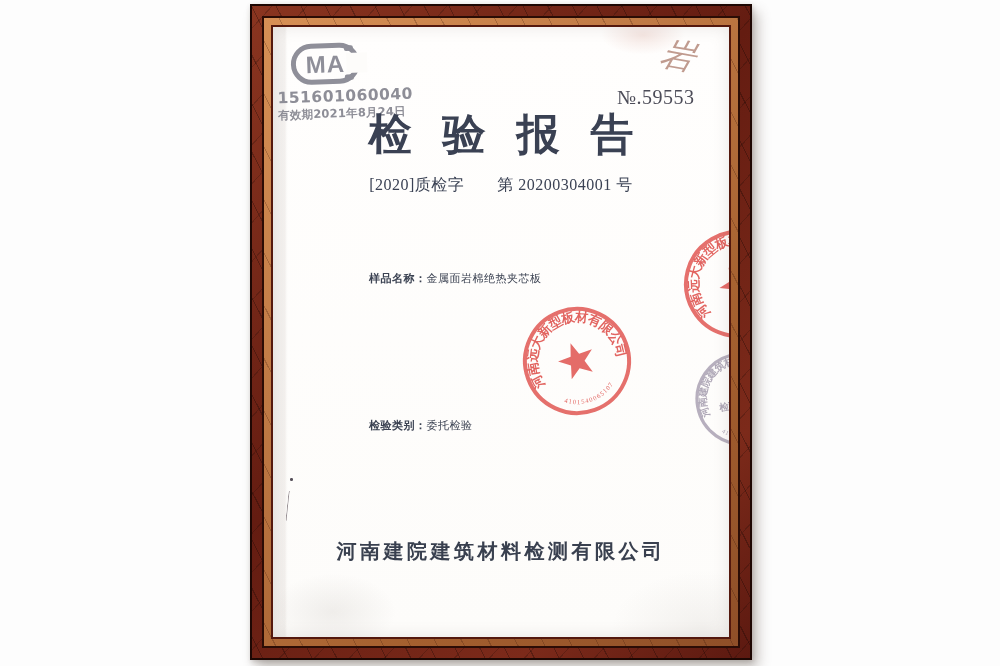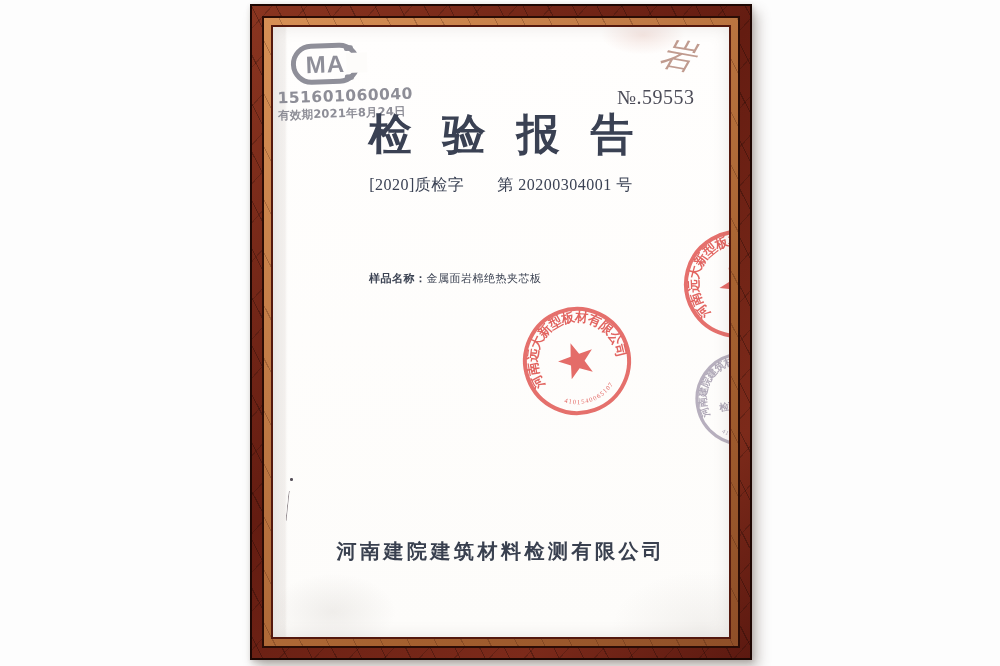--- a/index.html
+++ b/index.html
@@ -104,20 +104,23 @@
           <span>检</span>
           <span>验</span>
           <span>报</span>
           <span>告</span>
         </div>
         <div class="doc-no">[2020]质检字　　第 20200304001 号</div>
 
         <div class="field f1">
           <span class="lbl">样品名称：</span><span>金属面岩棉绝热夹芯板</span>
         </div>
+        <div class="field f3">
+          <span class="lbl">检验类别：</span><span>委托检验</span>
+        </div>
 
         <div class="issuer">河南建院建筑材料检测有限公司</div>
 
         <div class="scratch"></div>
         <div class="scratch-dot"></div>
 
         <svg class="stamp stamp-a" width="122" height="122" viewBox="-61 -61 122 122">
           <circle r="52" fill="none" stroke="#df4f4b" stroke-width="4" opacity=".92"></circle>
           <path d="M0,-19 L4.5,-6.2 L18,-5.9 L7.2,2.3 L11.2,15.4 L0,7.6 L-11.2,15.4 L-7.2,2.3 L-18,-5.9 L-4.5,-6.2 Z" fill="#df4f4b" opacity=".95"></path>
           <path id="ring-a" d="M -38,12.8 A 40 40 0 1 1 38,12.8" fill="none"></path>

